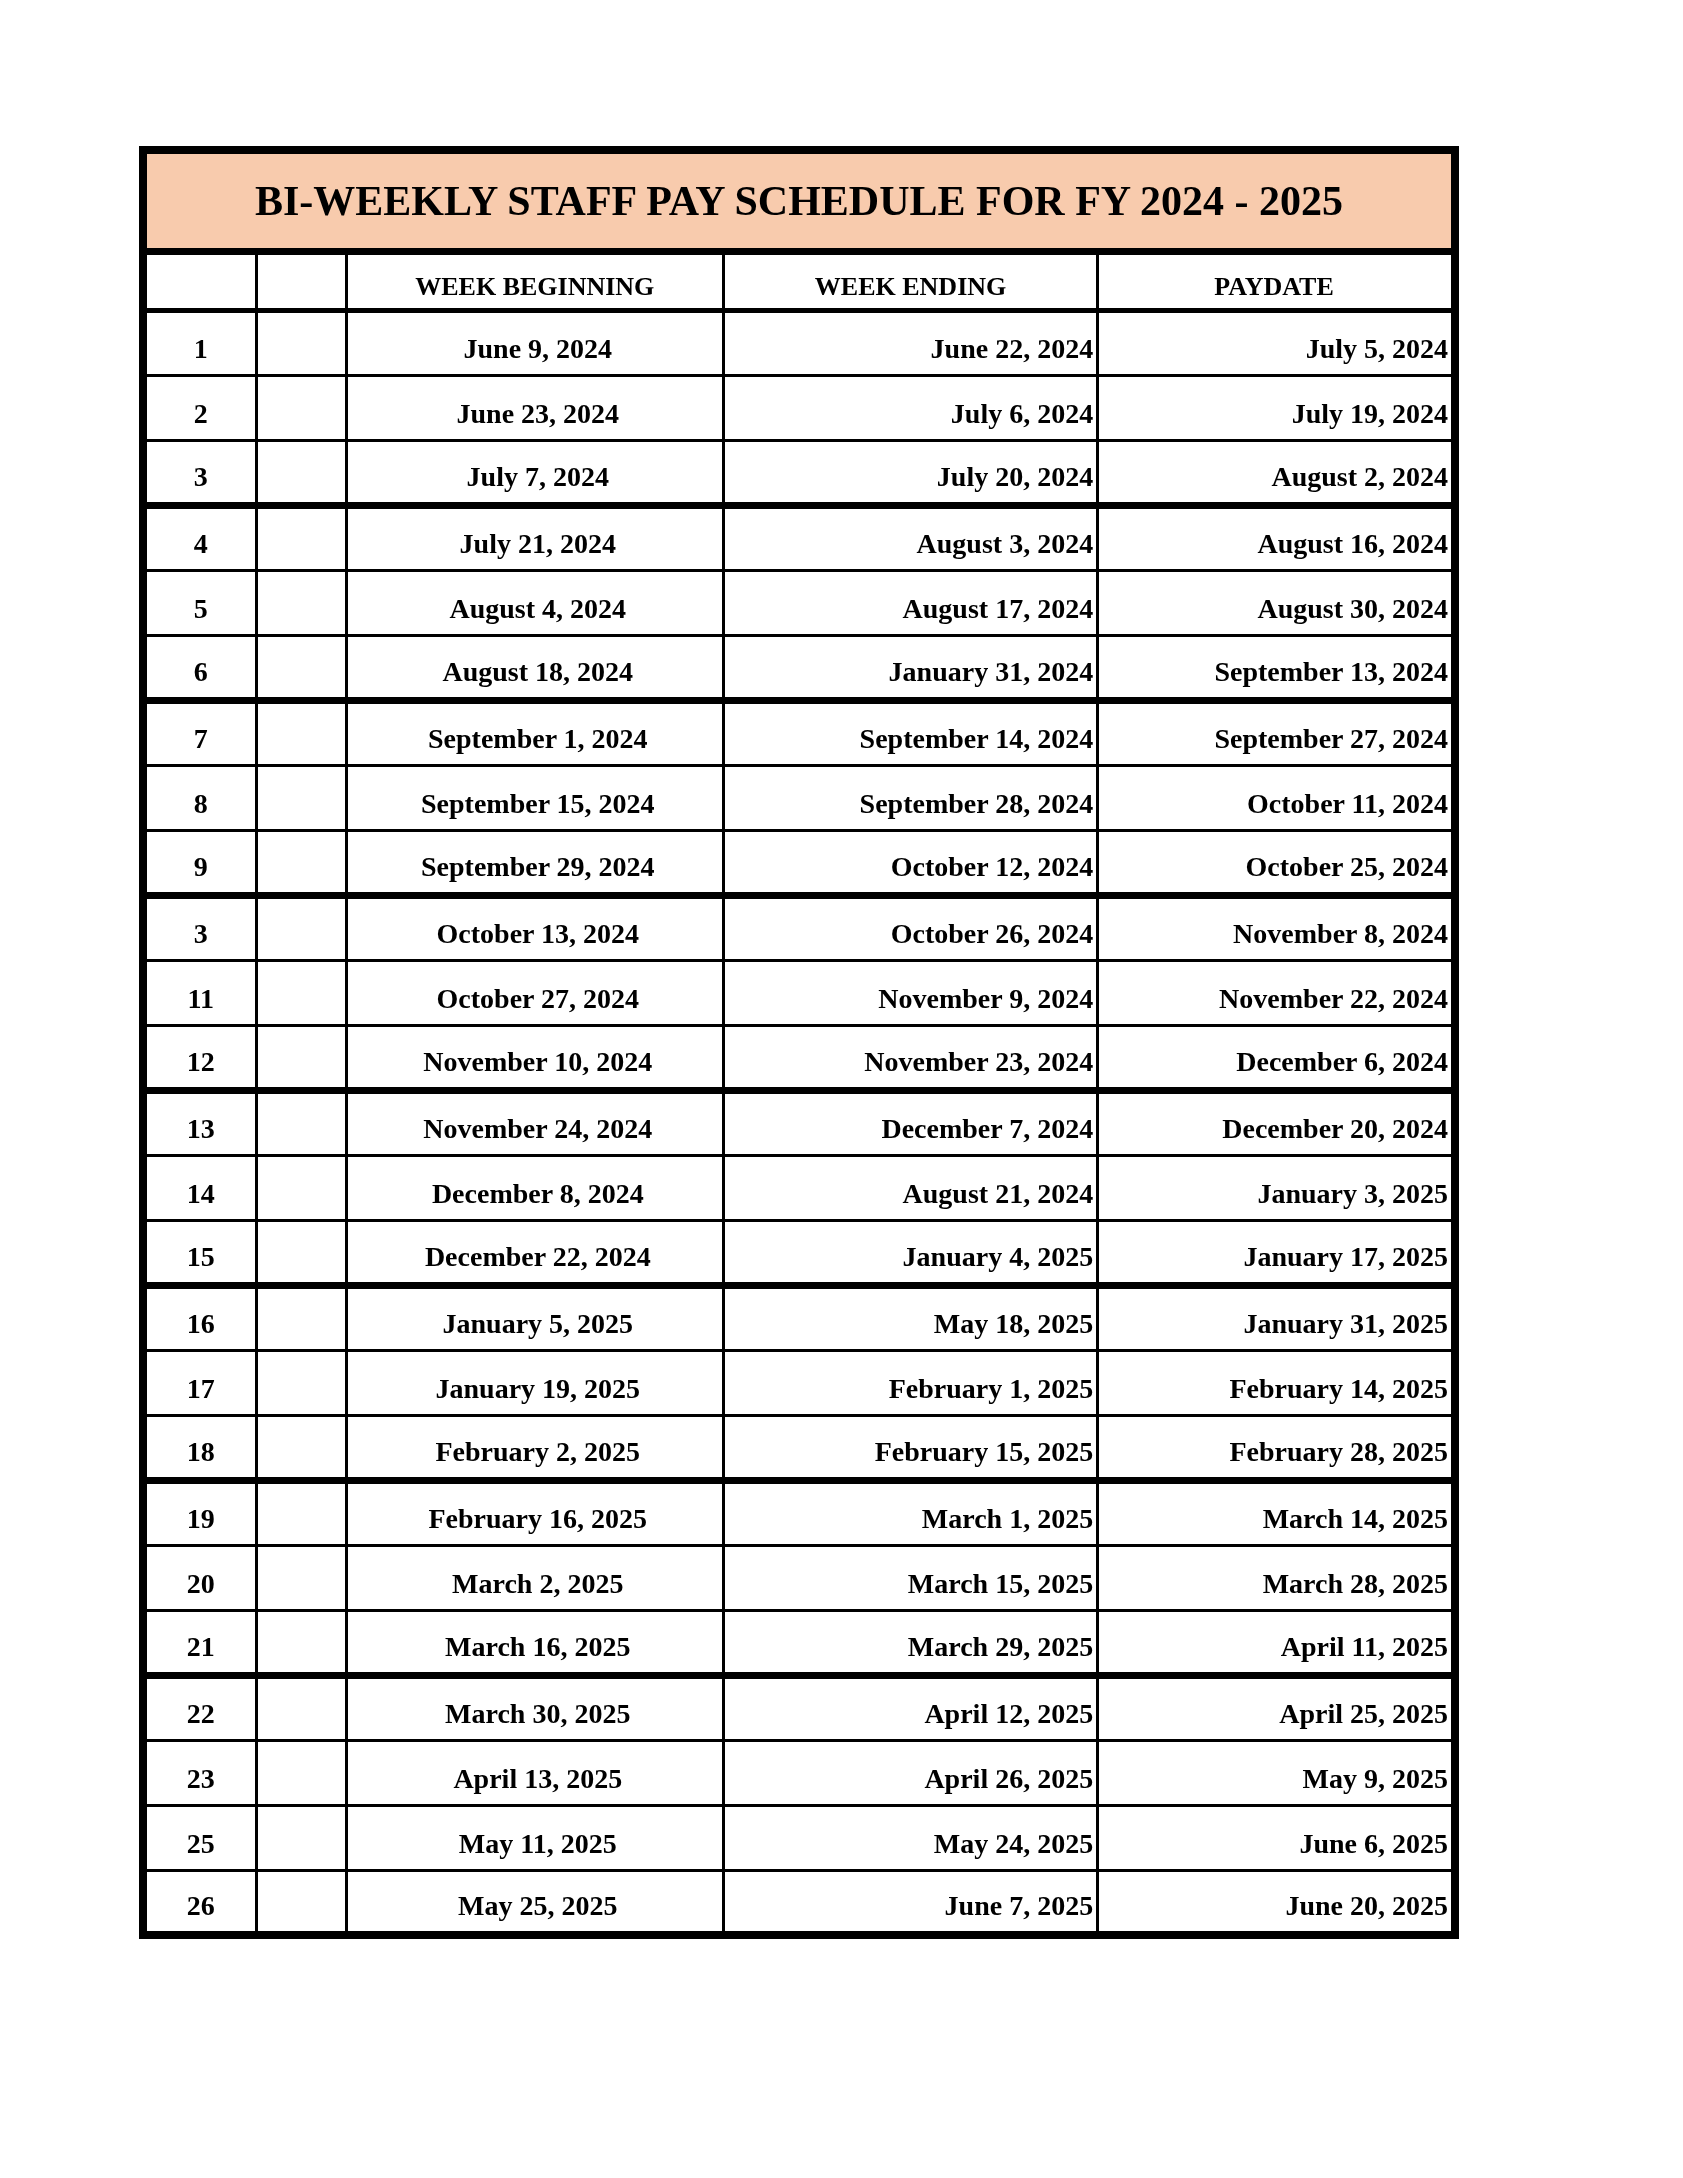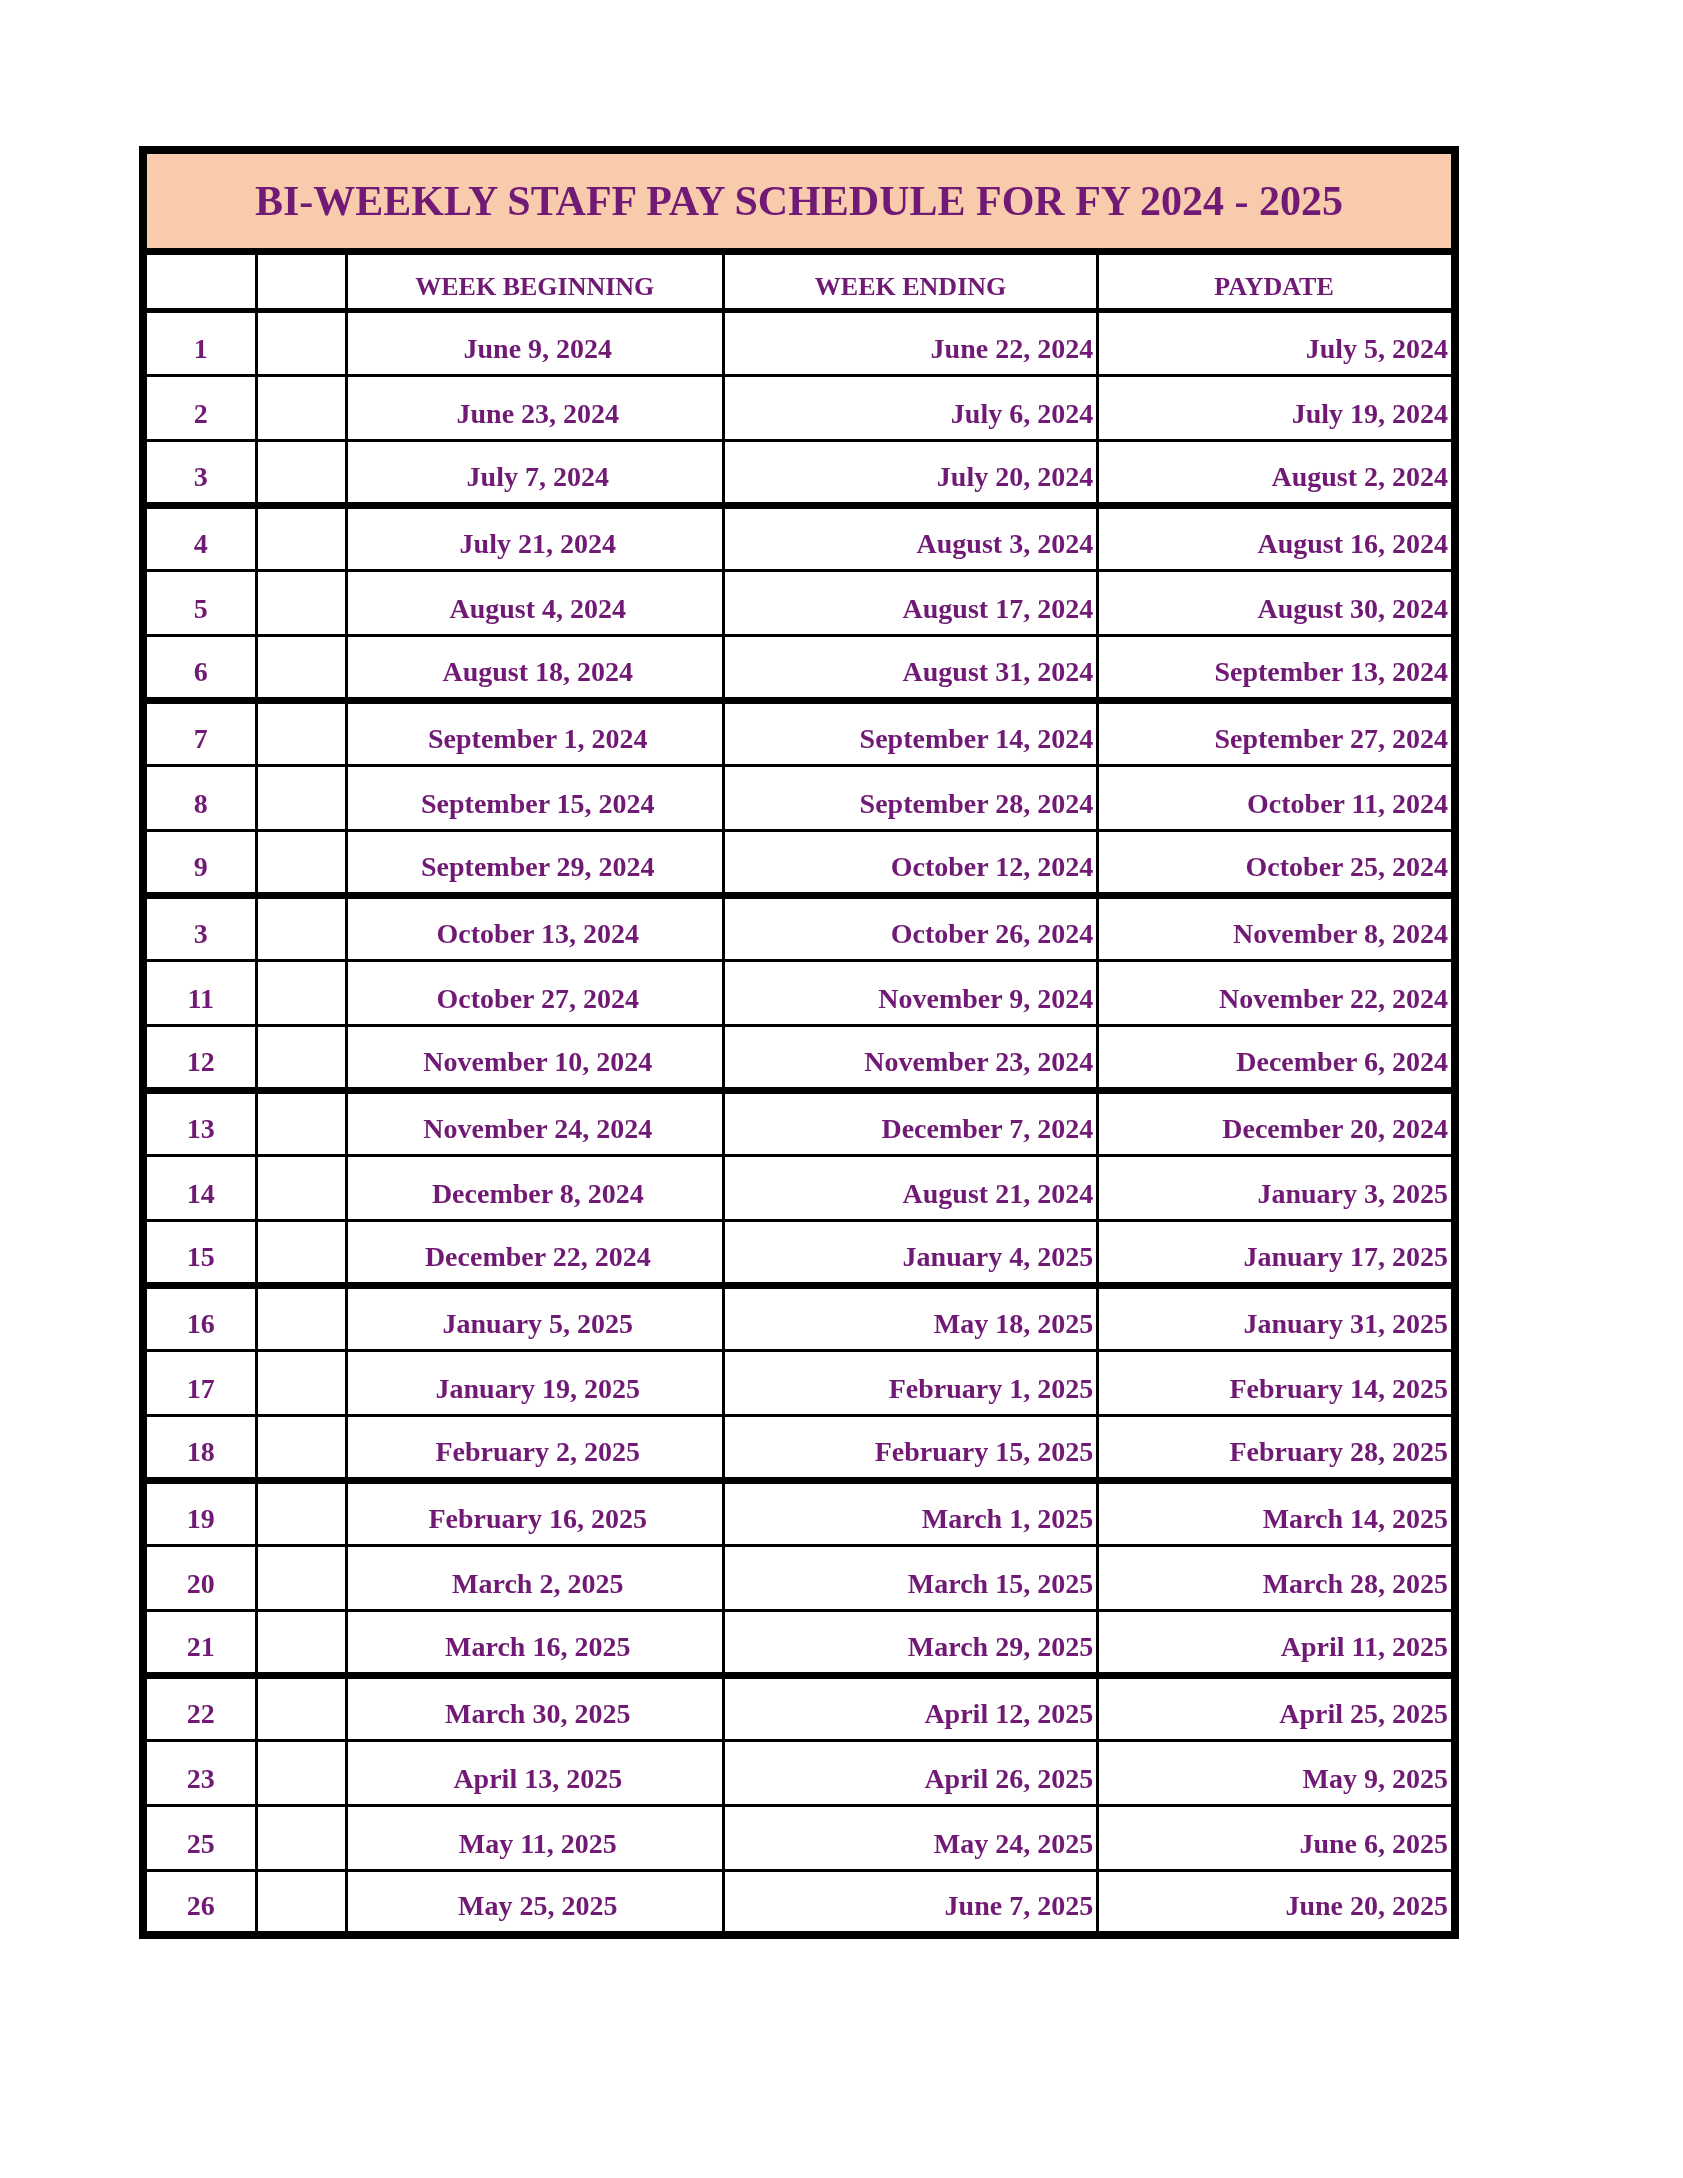--- a/index.html
+++ b/index.html
@@ -8,21 +8,21 @@
     background: #ffffff;
   }
   .page {
     position: relative;
     width: 1683px;
     height: 2178px;
     background: #ffffff;
     overflow: hidden;
     font-family: "Liberation Serif", "DejaVu Serif", serif;
     font-weight: bold;
-    color: #701a75;
+    color: #000000;
   }
   table.pay-table {
     position: absolute;
     left: 139px;
     top: 146px;
     width: 1320px;
     border-collapse: collapse;
     table-layout: fixed;
     border: 8px solid #000000;
   }
@@ -129,21 +129,21 @@
           <td class="c-num">5</td>
           <td class="c-spacer"></td>
           <td class="c-begin">August 4, 2024</td>
           <td class="c-end">August 17, 2024</td>
           <td class="c-pay">August 30, 2024</td>
         </tr>
         <tr class="group-end">
           <td class="c-num">6</td>
           <td class="c-spacer"></td>
           <td class="c-begin">August 18, 2024</td>
-          <td class="c-end">August 31, 2024</td>
+          <td class="c-end">January 31, 2024</td>
           <td class="c-pay">September 13, 2024</td>
         </tr>
         <tr>
           <td class="c-num">7</td>
           <td class="c-spacer"></td>
           <td class="c-begin">September 1, 2024</td>
           <td class="c-end">September 14, 2024</td>
           <td class="c-pay">September 27, 2024</td>
         </tr>
         <tr>

